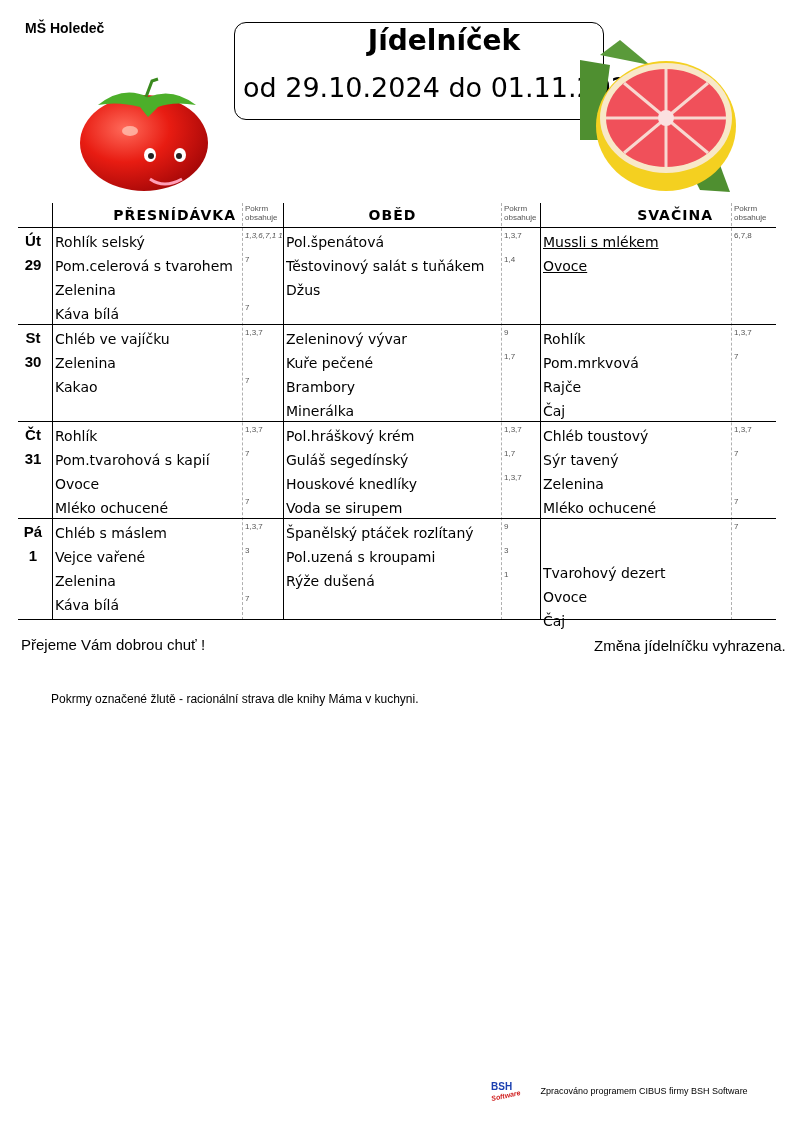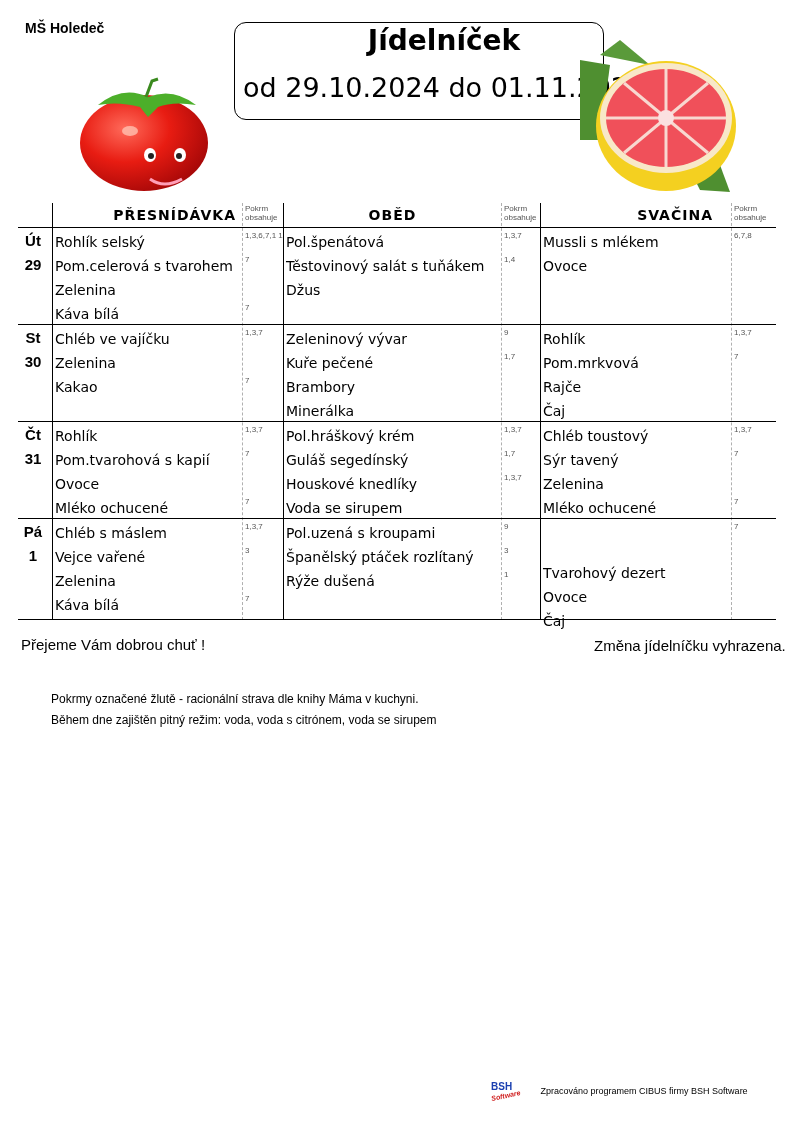--- a/index.html
+++ b/index.html
@@ -106,38 +106,38 @@
         <div>Út</div>
         <div>29</div>
       </div>
       <div class="items" style="left: 37px; top: 27px;">
         <div>Rohlík selský</div>
         <div>Pom.celerová s tvarohem</div>
         <div>Zelenina</div>
         <div>Káva bílá</div>
       </div>
       <div class="alg" style="left: 227px; top: 27px;">
-        <div style="width: 38px; white-space: normal;">1,3,6,7,1 1</div>
+        <div style="width: 38px; white-space: normal; font-style: italic;">1,3,6,7,1 1</div>
         <div style="width: 38px; white-space: normal;">7</div>
         <div style="width: 38px; white-space: normal;"></div>
         <div style="width: 38px; white-space: normal;">7</div>
       </div>
       <div class="items" style="left: 268px; top: 27px;">
         <div>Pol.špenátová</div>
         <div>Těstovinový salát s tuňákem</div>
         <div>Džus</div>
         <div></div>
       </div>
       <div class="alg" style="left: 486px; top: 27px;">
         <div style="width: 38px; white-space: normal;">1,3,7</div>
         <div style="width: 38px; white-space: normal;">1,4</div>
         <div style="width: 38px; white-space: normal;"></div>
         <div style="width: 38px; white-space: normal;"></div>
       </div>
-      <div class="items" style="left: 525px; top: 27px;">
+      <div class="items" style="left: 525px; top: 27px; text-decoration: underline;">
         <div>Mussli s mlékem</div>
         <div>Ovoce</div>
         <div></div>
         <div></div>
       </div>
       <div class="alg" style="left: 716px; top: 27px;">
         <div style="width: 38px; white-space: normal;">6,7,8</div>
         <div style="width: 38px; white-space: normal;"></div>
         <div style="width: 38px; white-space: normal;"></div>
         <div style="width: 38px; white-space: normal;"></div>
@@ -232,22 +232,22 @@
         <div>Zelenina</div>
         <div>Káva bílá</div>
       </div>
       <div class="alg" style="left: 227px; top: 318px;">
         <div style="width: 38px; white-space: normal;">1,3,7</div>
         <div style="width: 38px; white-space: normal;">3</div>
         <div style="width: 38px; white-space: normal;"></div>
         <div style="width: 38px; white-space: normal;">7</div>
       </div>
       <div class="items" style="left: 268px; top: 318px;">
+        <div>Španělský ptáček rozlítaný</div>
         <div>Pol.uzená s kroupami</div>
-        <div>Španělský ptáček rozlítaný</div>
         <div>Rýže dušená</div>
         <div></div>
       </div>
       <div class="alg" style="left: 486px; top: 318px;">
         <div style="width: 38px; white-space: normal;">9</div>
         <div style="width: 38px; white-space: normal;">3</div>
         <div style="width: 38px; white-space: normal;">1</div>
         <div style="width: 38px; white-space: normal;"></div>
       </div>
       <div class="items" style="left: 525px; top: 318px; margin-top: 40px;">
@@ -262,21 +262,20 @@
         <div style="width: 38px; white-space: normal;"></div>
         <div style="width: 38px; white-space: normal;"></div>
       </div>
     </div>
 </div>
 
 <div class="abs wish">Přejeme Vám dobrou chuť !</div>
 <div class="abs change">Změna jídelníčku vyhrazena.</div>
 <div class="abs note">
   <div>Pokrmy označené žlutě - racionální strava dle knihy Máma v kuchyni.</div>
-  <div>Během dne zajištěn pitný režim: voda, voda s citrónem, voda se sirupem</div>
 </div>
 
 <div class="abs footer">
   <div class="bsh">
     <div>BSH</div>
     <span>Software</span>
   </div>
   <div>Zpracováno programem CIBUS firmy BSH Software</div>
 </div>
 

